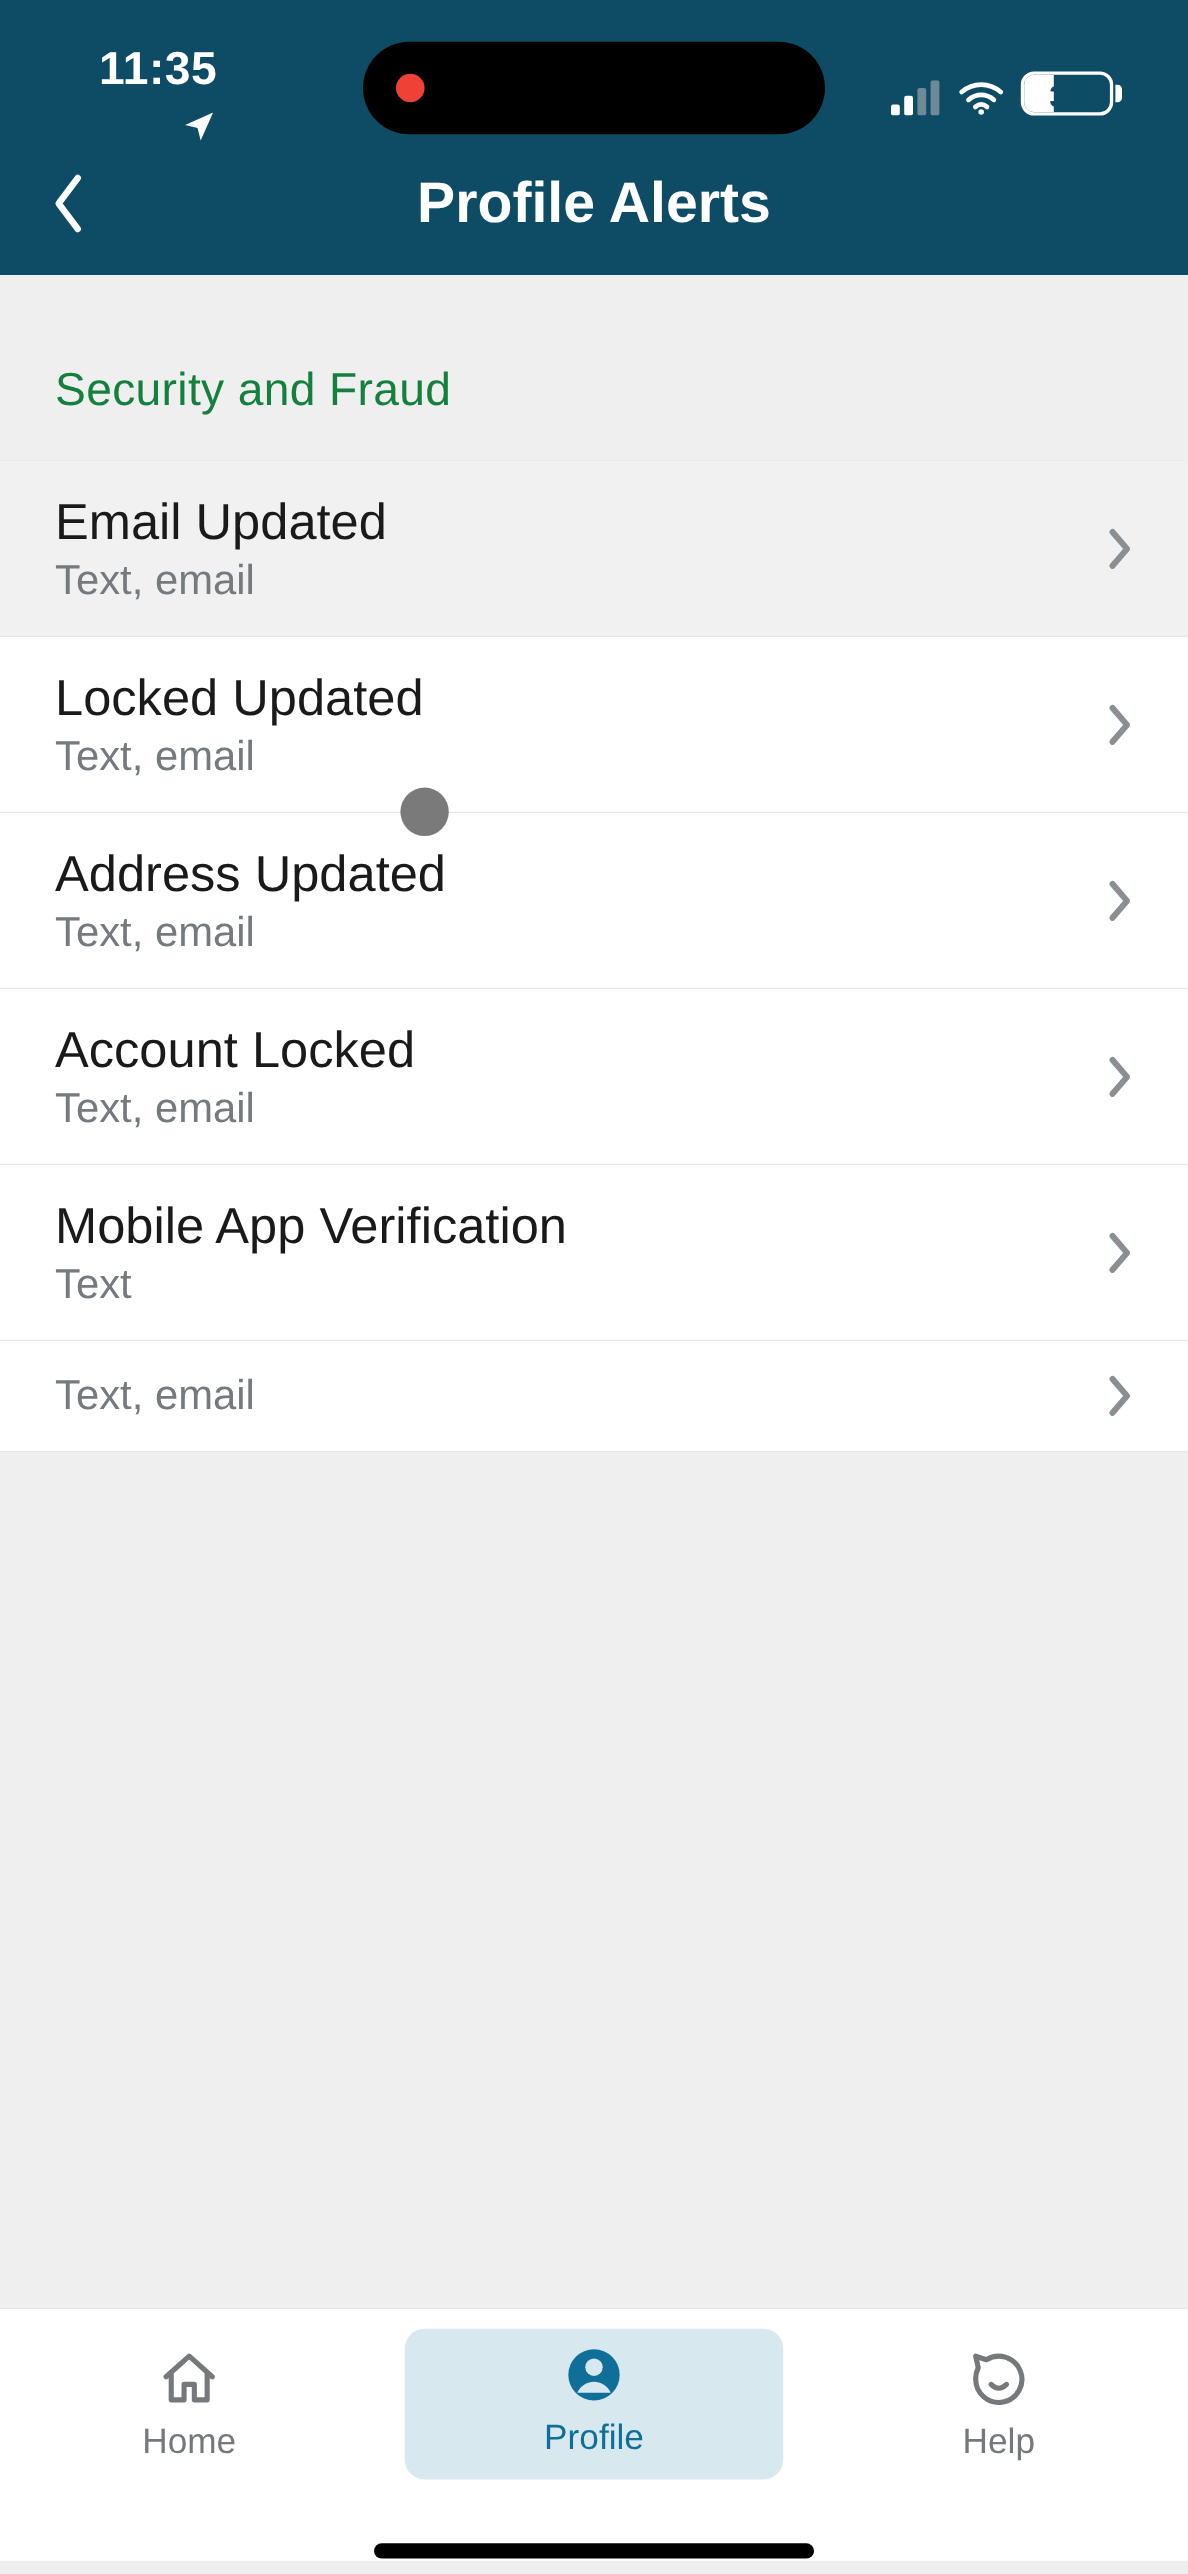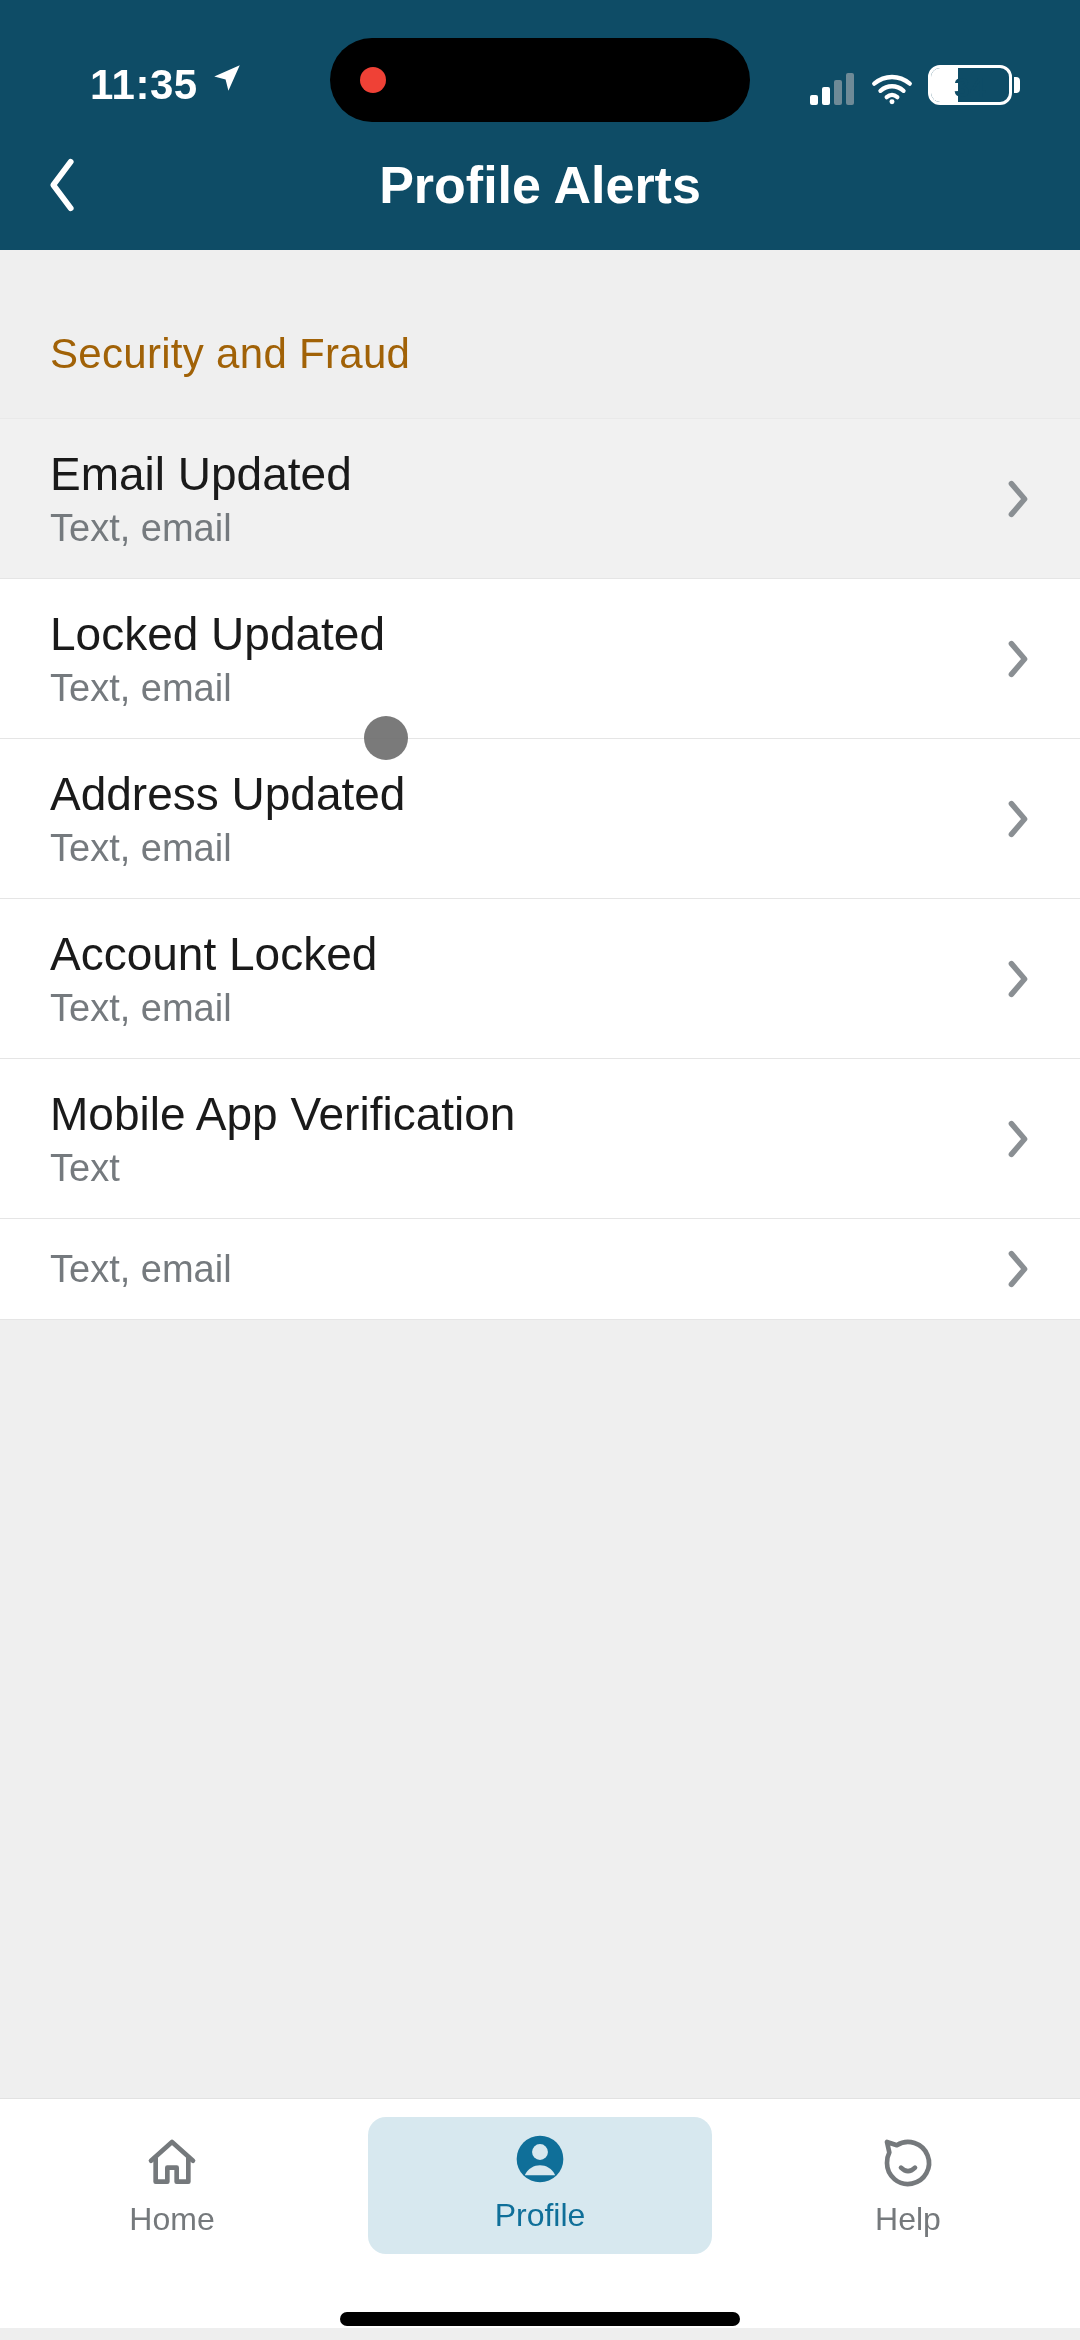--- a/index.html
+++ b/index.html
@@ -21,21 +21,21 @@
   .status-bar {
     display: flex;
     justify-content: space-between;
     align-items: center;
     padding: 50px 60px 0 90px;
     height: 120px;
     font-size: 42px;
     font-weight: 600;
     letter-spacing: 0.5px;
   }
-  .status-left { display: flex; align-items: flex-start; gap: 12px; }
+  .status-left { display: flex; align-items: flex-end; gap: 12px; flex-direction: column; }
   .status-right { display: flex; align-items: flex-end; gap: 14px; }
   .loc-icon svg, .wifi-icon svg, .signal-icon svg { display: block; }
   .battery-pill {
     display: inline-flex;
     align-items: center;
     position: relative;
   }
   .battery-body {
     width: 84px; height: 40px;
     border: 3px solid #fff;
@@ -102,21 +102,21 @@
 
   
   .content {
     background: #efefef;
     min-height: 1880px;
     position: relative;
   }
   .section-header {
     padding: 80px 50px 40px 50px;
     font-size: 42px;
-    color: #a16207;
+    color: #15803d;
     font-weight: 500;
     letter-spacing: 0.3px;
   }
   .list {
     background:#fff;
   }
   .row {
     display:flex; align-items:center; justify-content:space-between;
     padding: 28px 48px 28px 50px;
     border-bottom: 1px solid #e5e5e5;

